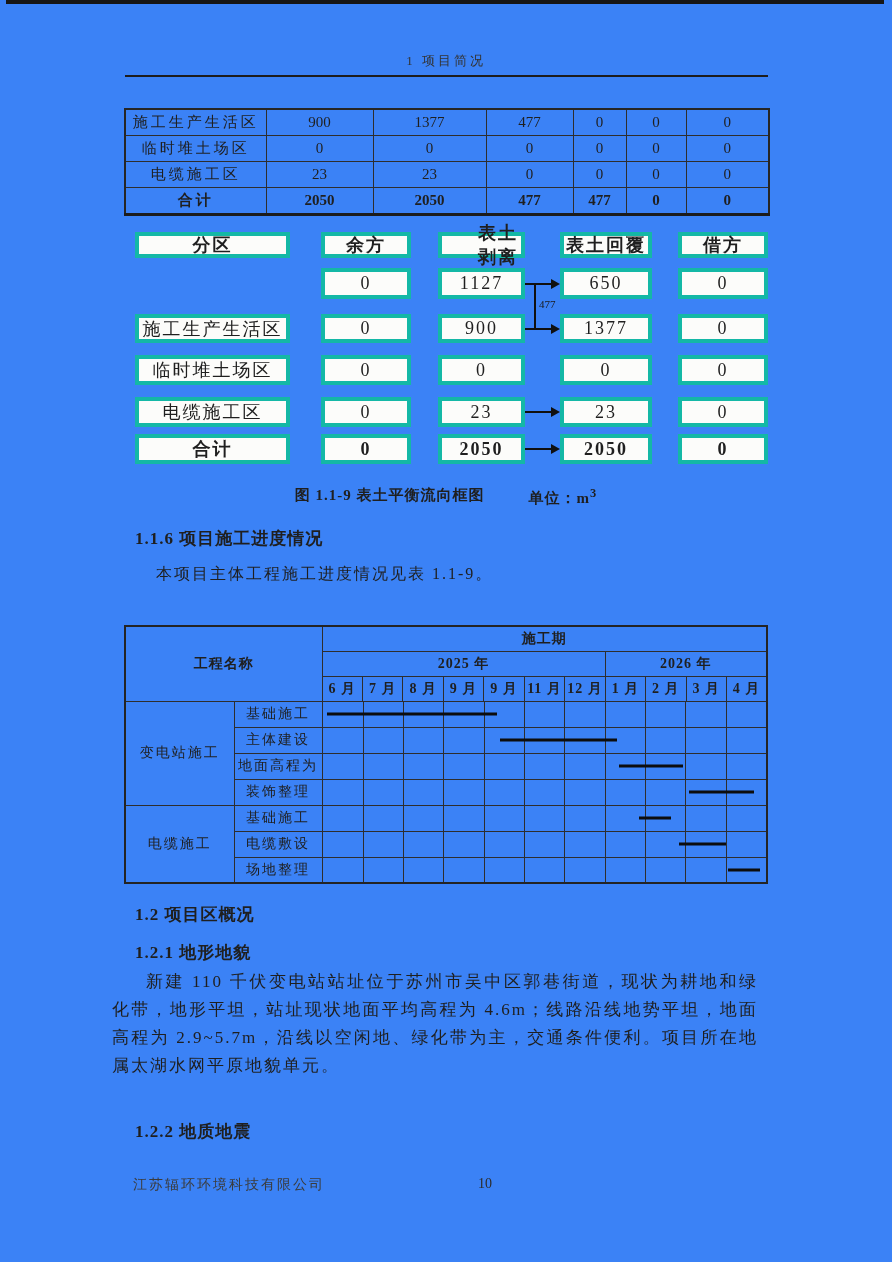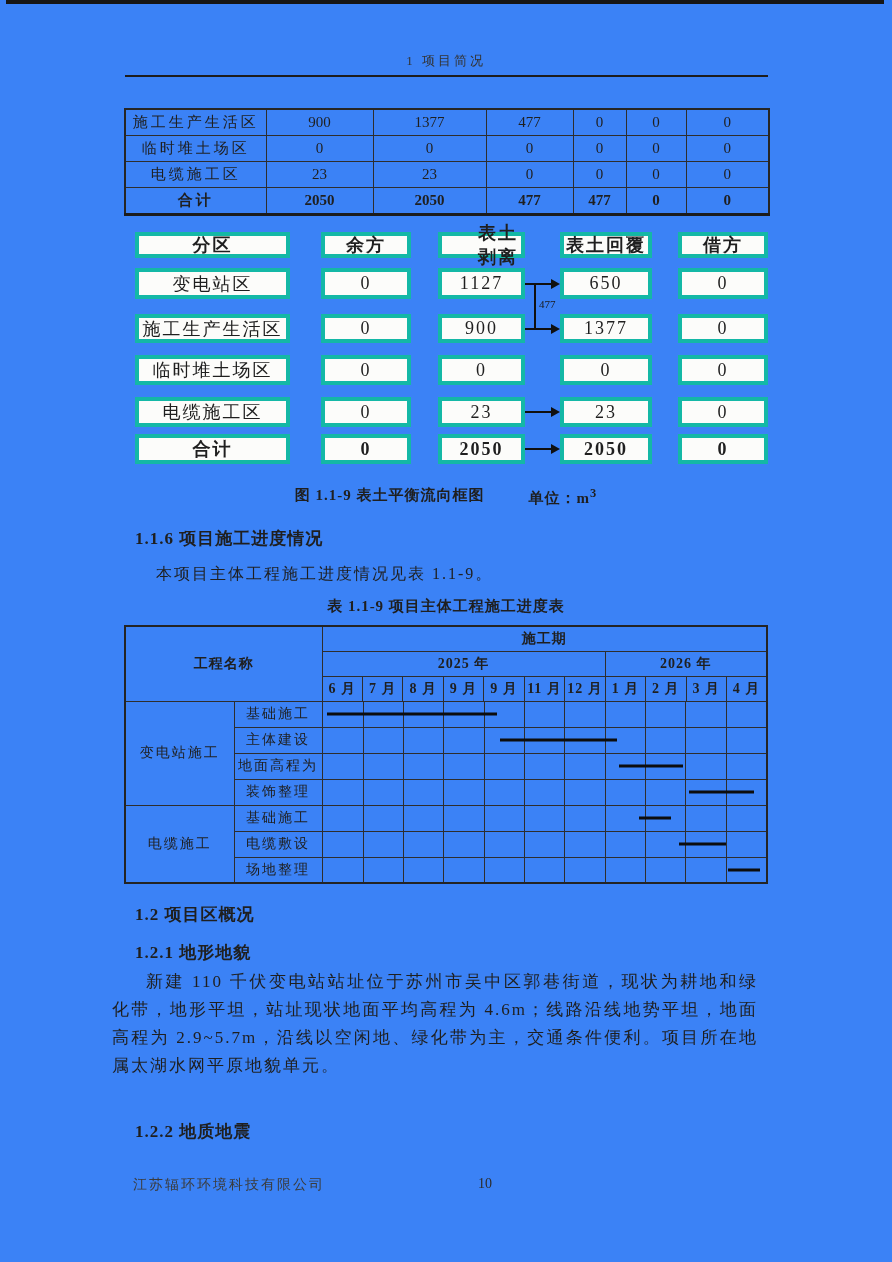--- a/index.html
+++ b/index.html
@@ -113,21 +113,20 @@
         </tr>
       </tbody>
   </table>
 
   <div class="flow-diagram" id="flow-diagram">
       <div class="fd-box fd-head" style="left: 11px; width: 155px; top: 4px; height: 26px;">分区</div>
       <div class="fd-box fd-head" style="left: 197px; width: 90px; top: 4px; height: 26px;">余方</div>
       <div class="fd-box fd-head" style="left: 314px; width: 87px; top: 4px; height: 26px; padding-left: 36px;">表土剥离</div>
       <div class="fd-box fd-head" style="left: 436px; width: 92px; top: 4px; height: 26px;">表土回覆</div>
       <div class="fd-box fd-head" style="left: 554px; width: 90px; top: 4px; height: 26px;">借方</div>
-      <div class="fd-box " style="left: 11px; width: 155px; top: 40px; height: 31px;">变电站区</div>
       <div class="fd-box " style="left: 197px; width: 90px; top: 40px; height: 31px;">0</div>
       <div class="fd-box " style="left: 314px; width: 87px; top: 40px; height: 31px;">1127</div>
       <div class="fd-box " style="left: 436px; width: 92px; top: 40px; height: 31px;">650</div>
       <div class="fd-box " style="left: 554px; width: 90px; top: 40px; height: 31px;">0</div>
       <div class="arrow-line" style="left: 401px; top: 54.5px; width: 27px;"></div>
       <div class="arrow-head" style="left: 427px; top: 50.5px;"></div>
       <div class="fd-box " style="left: 11px; width: 155px; top: 86px; height: 29px;">施工生产生活区</div>
       <div class="fd-box " style="left: 197px; width: 90px; top: 86px; height: 29px;">0</div>
       <div class="fd-box " style="left: 314px; width: 87px; top: 86px; height: 29px;">900</div>
       <div class="fd-box " style="left: 436px; width: 92px; top: 86px; height: 29px;">1377</div>
@@ -158,21 +157,20 @@
     </div>
 
   <div class="fig-caption">
     <span>图 1.1-9 表土平衡流向框图</span>
     <span><span>单位：m</span><sup>3</sup></span>
   </div>
 
   <div class="sec-heading" style="top:527px">1.1.6 项目施工进度情况</div>
   <div class="body-line" style="top:564px">本项目主体工程施工进度情况见表 1.1-9。</div>
 
-  <div class="tbl-caption">表 1.1-9 项目主体工程施工进度表</div>
 
   <table class="gantt">
     <colgroup id="gantt-cols">
       <col style="width:109px">
         <col style="width:88px">
     </colgroup>
     <thead id="gantt-head">
         <tr>
           <th rowspan="3" colspan="2">工程名称</th>
           <th colspan="11">施工期</th>

